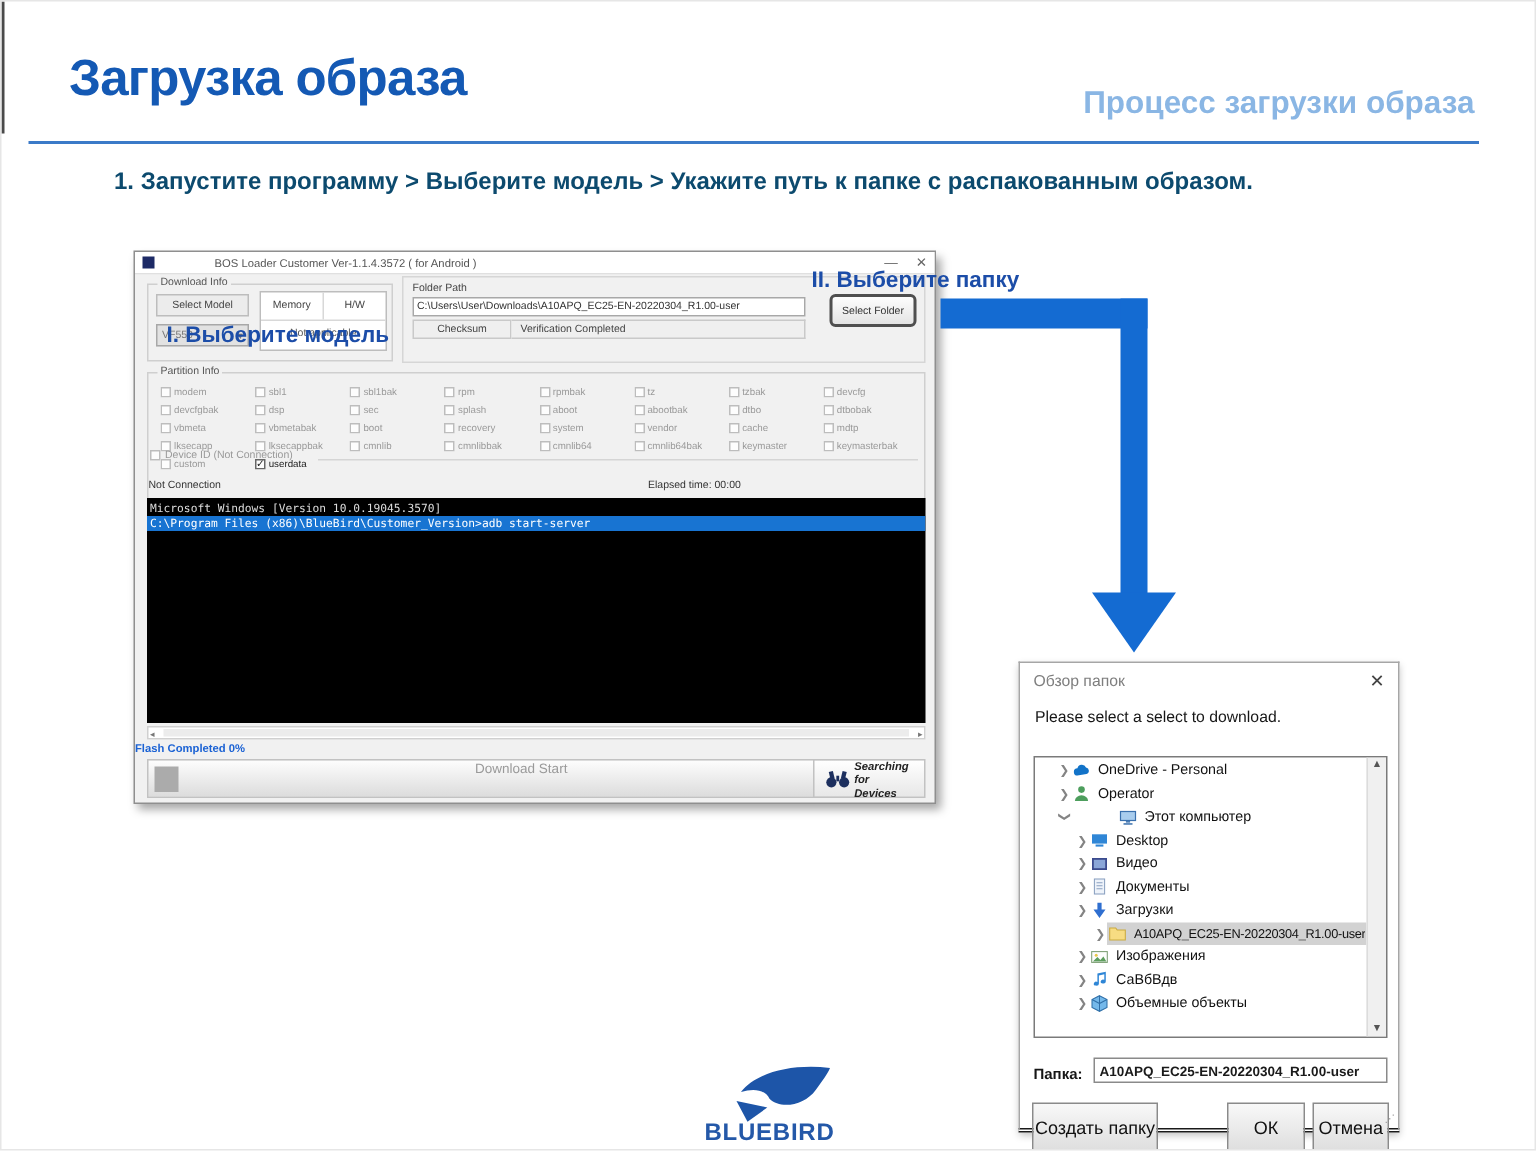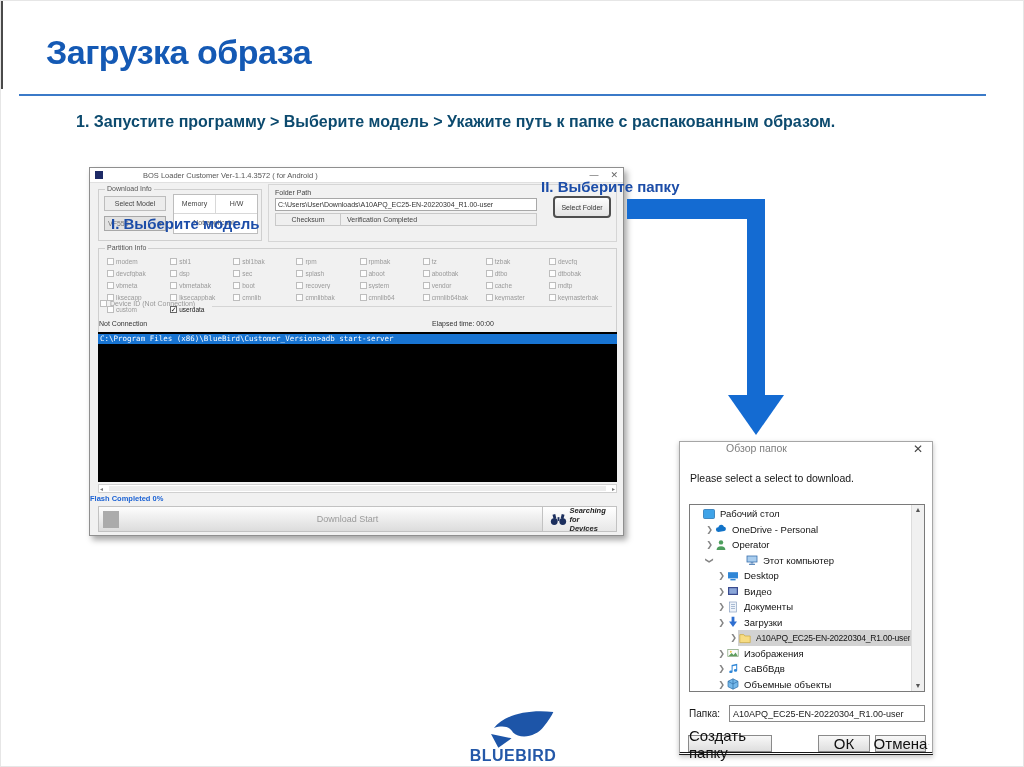--- a/index.html
+++ b/index.html
@@ -68,81 +68,82 @@
   .console-line.hl { background:#1874d2; color:#fff; }
 
   .hscroll { position:absolute; left:8px; top:316px; width:519px; height:9px; background:#fff; border:1px solid #d0d0d0;
              display:flex; align-items:center; justify-content:space-between; font-size:6px; color:#777; padding:0 1px; }
   .hthumb { position:absolute; left:10px; top:1px; width:497px; height:5px; background:#ececec; }
 
   .flash-status { position:absolute; left:0; top:326px; width:535px; text-align:left; color:#1b62d4;
                   font-weight:bold; font-size:7.5px; }
   .dl-btn { position:absolute; left:8px; top:338px; width:499px; height:26px; border:1px solid #c2c2c2;
             background:linear-gradient(#fdfdfd,#dcdcdc); color:#9a9a9a; font-size:9px;
-            display:flex; align-items:center; justify-content:center; }
+            display:flex; justify-content:center; }
   .dl-square { position:absolute; left:4px; top:4px; width:16px; height:17px; background:#ababab; }
   .search-btn { position:absolute; left:452px; top:338px; width:75px; height:26px; border:1px solid #c2c2c2;
                 background:linear-gradient(#ffffff,#e7e7e7); display:flex; align-items:center; justify-content:center;
                 gap:3px; font-size:7.5px; font-weight:bold; font-style:italic; color:#222; text-align:left; }
 
   
   .label-step { position:absolute; font-size:15px; font-weight:bold; color:#1c4da8; white-space:nowrap; }
   .label-step1 { left:110px; top:214px; }
   .label-step2 { left:540px; top:177px; }
   .arrow-h { position:absolute; left:626px; top:198px; width:138px; height:20px; background:#146bd2; }
   .arrow-v { position:absolute; left:746px; top:198px; width:18px; height:198px; background:#146bd2; }
   .arrow-head { position:absolute; left:727px; top:394px; width:0; height:0;
                 border-left:28px solid transparent; border-right:28px solid transparent; border-top:40px solid #146bd2; }
 
   
   .dialog { position:absolute; left:678px; top:440px; width:254px; height:314px; background:#fff;
             border:1px solid #a6a6a6; border-bottom:3px double #1a1a1a; box-shadow:0 2px 5px rgba(0,0,0,.25);
             font-size:10px; color:#1a1a1a; }
-  .dlg-titlebar { position:absolute; left:0; top:0; right:0; height:24px; display:flex; align-items:flex-start; padding:0 9px;margin-left:37px; }
+  .dlg-titlebar { position:absolute; left:0; top:0; right:0; height:24px; display:flex; align-items:center; padding:0 9px; }
   .dlg-title { color:#7e7e7e; font-size:10.5px; flex:1; }
   .dlg-close { color:#444; font-size:12px; }
   .dlg-prompt { position:absolute; left:10px; top:30px; font-size:10.5px; color:#161616; }
   .tree-box { position:absolute; left:9px; top:62px; width:236px; height:188px; border:1px solid #7a7a7a; background:#fff; overflow:hidden; }
   .tree-inner { position:absolute; left:0; top:1px; right:13px; }
   .tree-row { display:flex; align-items:center; height:15.5px; white-space:nowrap; }
   .chevron { width:9px; flex:0 0 auto; color:#848484; font-size:8px; text-align:center; }
   .chevron.down { transform:rotate(90deg); }
   .t-content { display:flex; align-items:center; flex:1; height:100%; overflow:hidden; }
   .tree-row.selected .t-content { background:#d2d2d2; }
   .t-icon { width:13px; height:12px; flex:0 0 auto; margin-right:4px; margin-left:1px; }
   .t-icon svg { width:12px; height:12px; display:block; }
   .t-label { font-size:9.5px; color:#111; overflow:hidden; }
   .tree-row.small .t-label { font-size:8.5px; letter-spacing:-0.2px; }
   .tree-scroll { position:absolute; right:0; top:0; width:13px; height:100%; background:#f0f0f0; border-left:1px solid #dcdcdc;
                  display:flex; flex-direction:column; justify-content:space-between; align-items:center; font-size:7px; color:#555; }
   .tree-scroll .tarr { line-height:10px; }
-  .folder-row { position:absolute; left:9px; top:263px; display:flex; align-items:center; }
+  .folder-row { position:absolute; left:9px; top:263px; display:flex; align-items:flex-end;font-weight:bold; }
   .folder-label { width:40px; font-size:10px; color:#161616; }
   .folder-input { width:196px; height:17px; border:1px solid #8a8a8a; background:#fff; font-size:9px;
                   line-height:16px; padding-left:3px; white-space:nowrap; overflow:hidden; }
   .dlg-buttons { position:absolute; left:0; top:293px; width:254px; height:18px; }
-  .dbtn { position:absolute; height:17px; border:1px solid #8a8a8a; background:linear-gradient(#f8f8f8,#dedede);
-          font-size:15px; display:flex; align-items:center; justify-content:center; color:#111; }
+  .dbtn { position:absolute; height:33px; border:1px solid #8a8a8a; background:linear-gradient(#f8f8f8,#dedede);
+          font-size:12px; display:flex; align-items:center; justify-content:center; color:#111; }
   .btn-create { left:8px; width:84px; }
   .btn-ok { left:138px; width:52px; }
   .btn-cancel { left:195px; width:51px; }
   .grip { position:absolute; right:1px; bottom:1px; width:8px; height:8px; color:#999; font-size:7px; line-height:8px; }
 
   
   .brand { position:absolute; left:452px; top:708px; width:120px; text-align:center; }
   .brand svg { display:block; margin:0 auto; }
   .brand-text { font-size:16px; font-weight:bold; color:#2458a8; letter-spacing:0.5px; margin-top:-6px; }
 </style>
 </head>
 <body>
 
 <div id="slide">
   <div class="edge-line"></div>
 
   <div class="title">Загрузка образа</div>
+  <div class="subtitle">Процесс загрузки образа</div>
   <div class="rule"></div>
   <div class="instruction">1. Запустите программу &gt; Выберите модель &gt; Укажите путь к папке с распакованным образом.</div>
 
   <div class="app">
     <div class="app-titlebar">
       <span class="app-ico"></span>
       <span class="app-title">BOS Loader Customer Ver-1.1.4.3572 ( for Android )</span>
       <span class="winbtn">—</span>
       <span class="winbtn">✕</span>
     </div>
@@ -318,20 +319,21 @@
     <div class="device-row">
       <span class="pbox"></span>
       <span>Device ID (Not Connection)</span>
     </div>
     <div class="device-line"></div>
 
     <div class="status-left">Not Connection</div>
     <div class="status-right">Elapsed time: 00:00</div>
 
     <div class="console" id="console">
+        <div class="console-line">Microsoft Windows [Version 10.0.19045.3570]</div>
         <div class="console-line hl">C:\Program Files (x86)\BlueBird\Customer_Version&gt;adb start-server</div>
       </div>
 
     <div class="hscroll">
       <div class="hthumb"></div>
       <span>◂</span>
       <span>▸</span>
     </div>
 
     <div class="flash-status">Flash  Completed 0%</div>
@@ -361,31 +363,20 @@
 
   <div class="dialog">
     <div class="dlg-titlebar">
       <span class="dlg-title">Обзор папок</span>
       <span class="dlg-close">✕</span>
     </div>
     <div class="dlg-prompt">Please select a select to download.</div>
 
     <div class="tree-box">
       <div class="tree-inner" id="tree">
-          <div class="tree-row" style="padding-left: 3px;">
-            <span class="chevron"></span>
-            <span class="t-content">
-              <span class="t-icon">
-                <svg viewBox="0 0 12 12">
-                  <rect x="0.5" y="1.5" width="11" height="9" rx="1" fill="#3fa3e8" stroke="#2b76b4" stroke-width="0.8"></rect>
-                </svg>
-              </span>
-              <span class="t-label">Рабочий стол</span>
-            </span>
-          </div>
           <div class="tree-row" style="padding-left: 15px;">
             <span class="chevron">❯</span>
             <span class="t-content">
               <span class="t-icon">
                 <svg viewBox="0 0 12 12">
                   <path d="M3.3,9 a2.4,2.4 0 0 1 0-4.8 a3,3 0 0 1 5.7-.5 a2.2,2.2 0 0 1 .3,4.3 z" fill="#1273c8"></path>
                 </svg>
               </span>
               <span class="t-label">OneDrive - Personal</span>
             </span>

